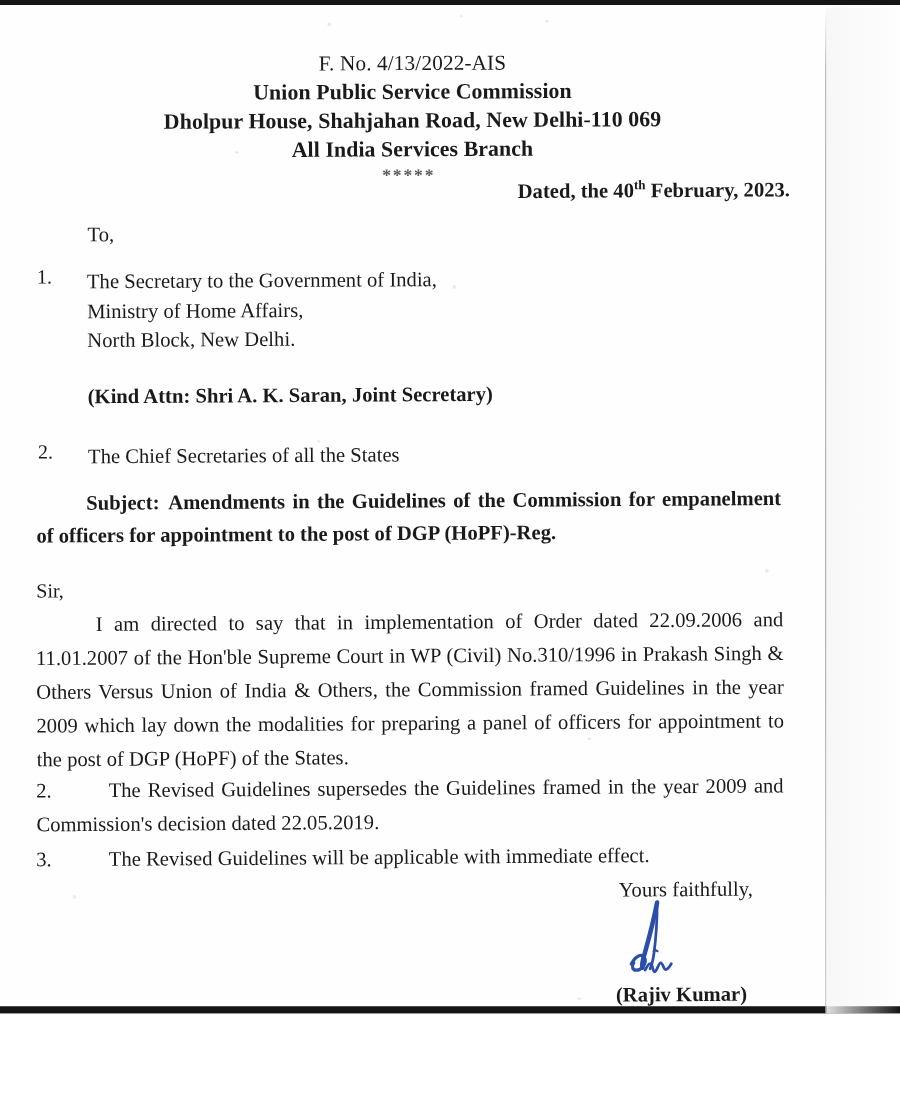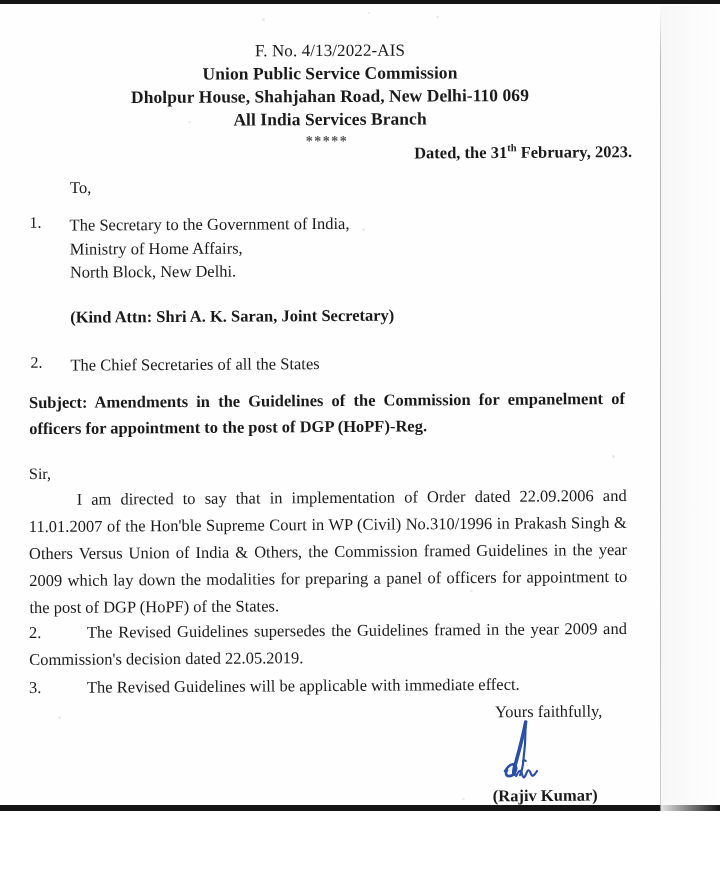--- a/index.html
+++ b/index.html
@@ -157,21 +157,21 @@
     position: absolute;
     top: 388px;
     left: 29px;
     width: 596px;
     font-weight: bold;
     font-size: 16.5px;
     line-height: 26px;
     text-align: justify;
     transform: rotate(-0.4deg);
   }
-  .subject .sub-label { margin-right: 7px; }
+  .subject .sub-label { margin-right: 7px; margin-left: 40px; }
 
   
   .salutation {
     position: absolute;
     top: 465px;
     left: 29px;
     font-size: 16px;
     transform: rotate(-0.3deg);
   }
 
@@ -266,21 +266,21 @@
 
   <div class="header">
     <div class="fileno">F. No. 4/13/2022-AIS</div>
     <div class="org-line">Union Public Service Commission</div>
     <div class="org-line wide">Dholpur House, Shahjahan Road, New Delhi-110 069</div>
     <div class="org-line">All India Services Branch</div>
     <div class="stars">*****</div>
   </div>
 
   <div class="dated">
-    <span>Dated, the 31</span><sup>th</sup><span> February, 2023.</span>
+    <span>Dated, the 40</span><sup>th</sup><span> February, 2023.</span>
   </div>
 
   <div class="to-label">To,</div>
 
   <div class="addr-block">
 
     <div class="addr-row">
       <div class="addr-num">1.</div>
       <div class="addr-lines">
         <div>The Secretary to the Government of India,</div>

